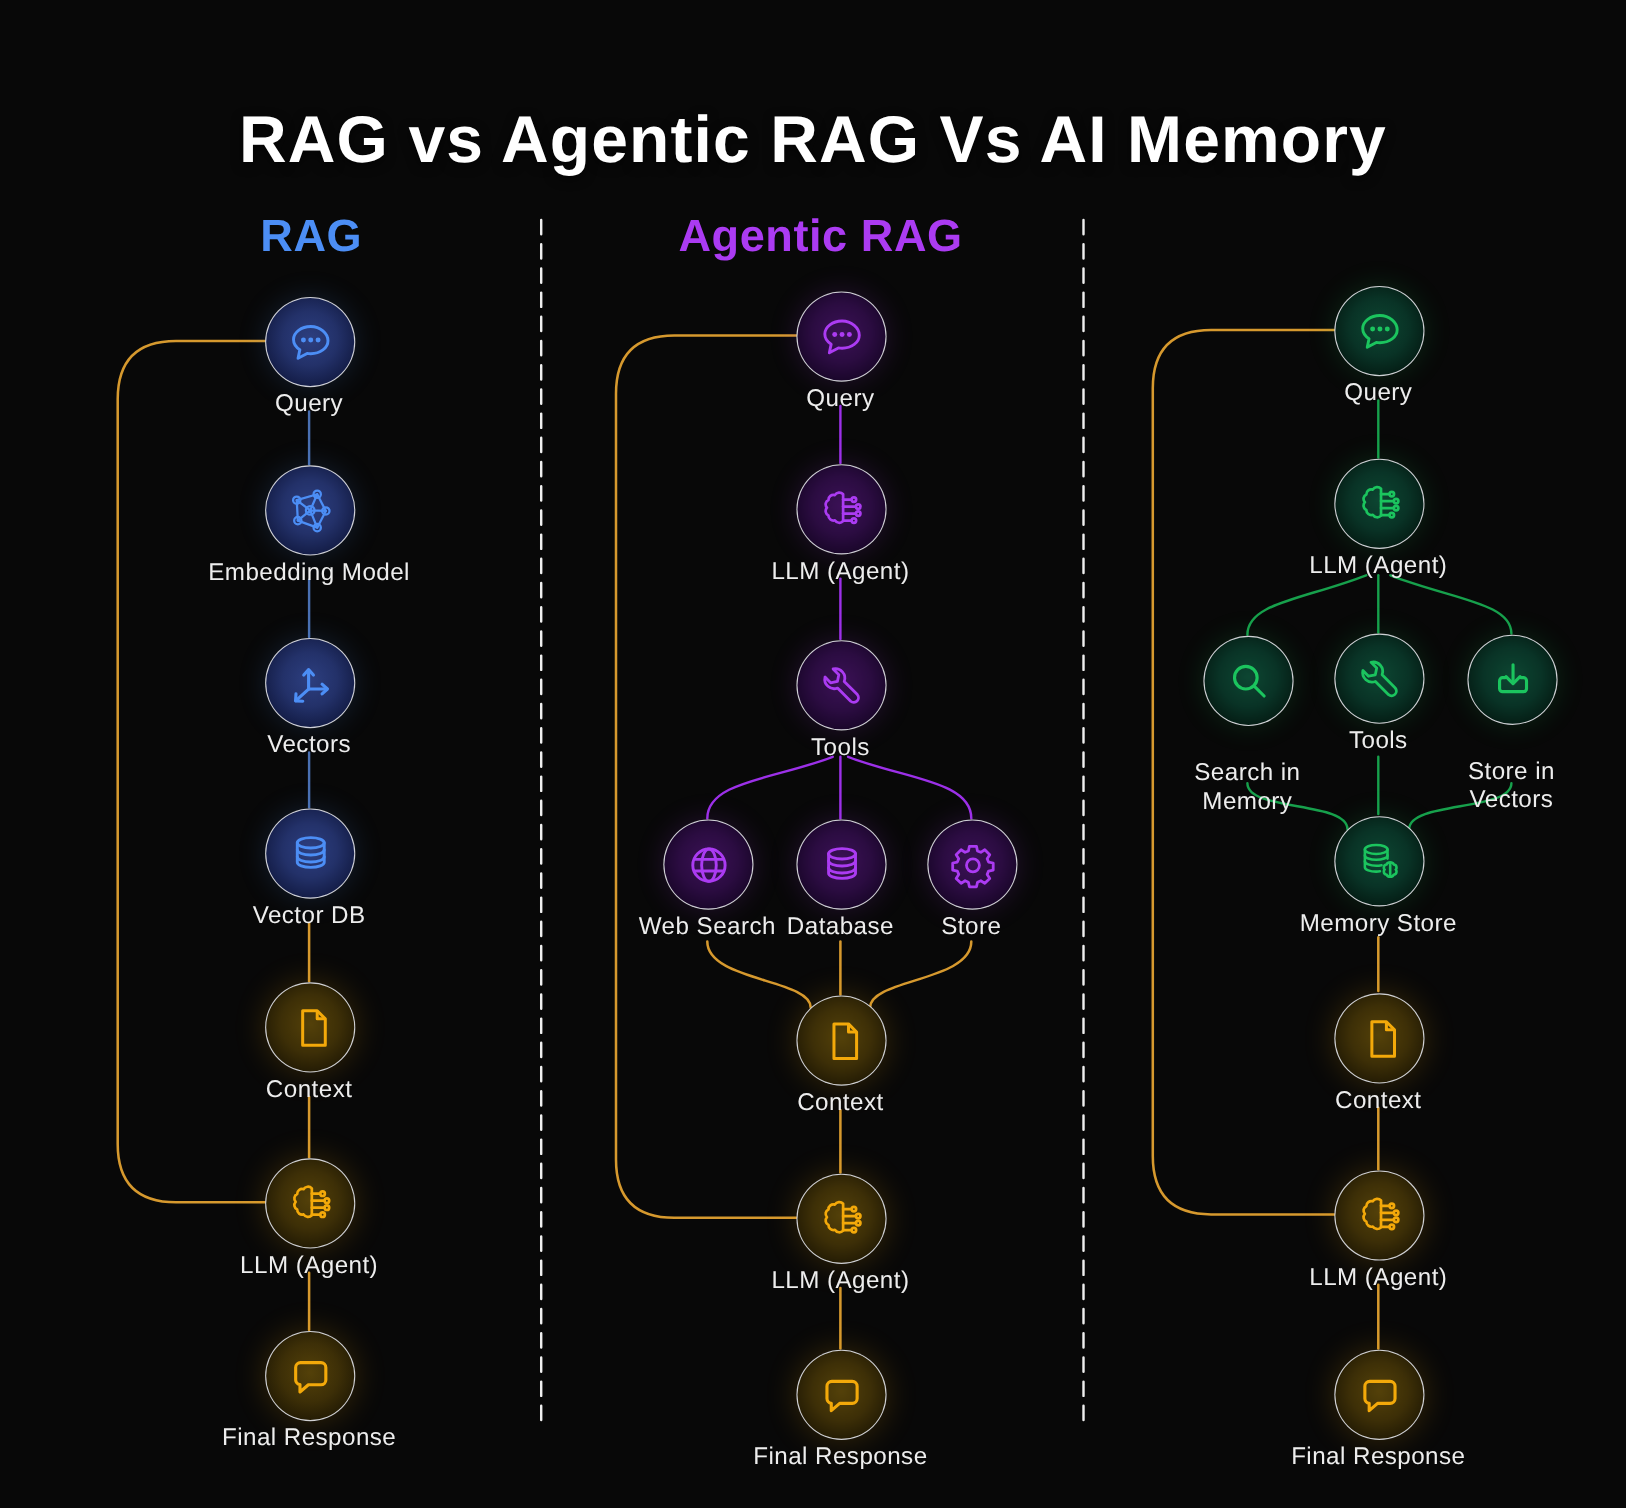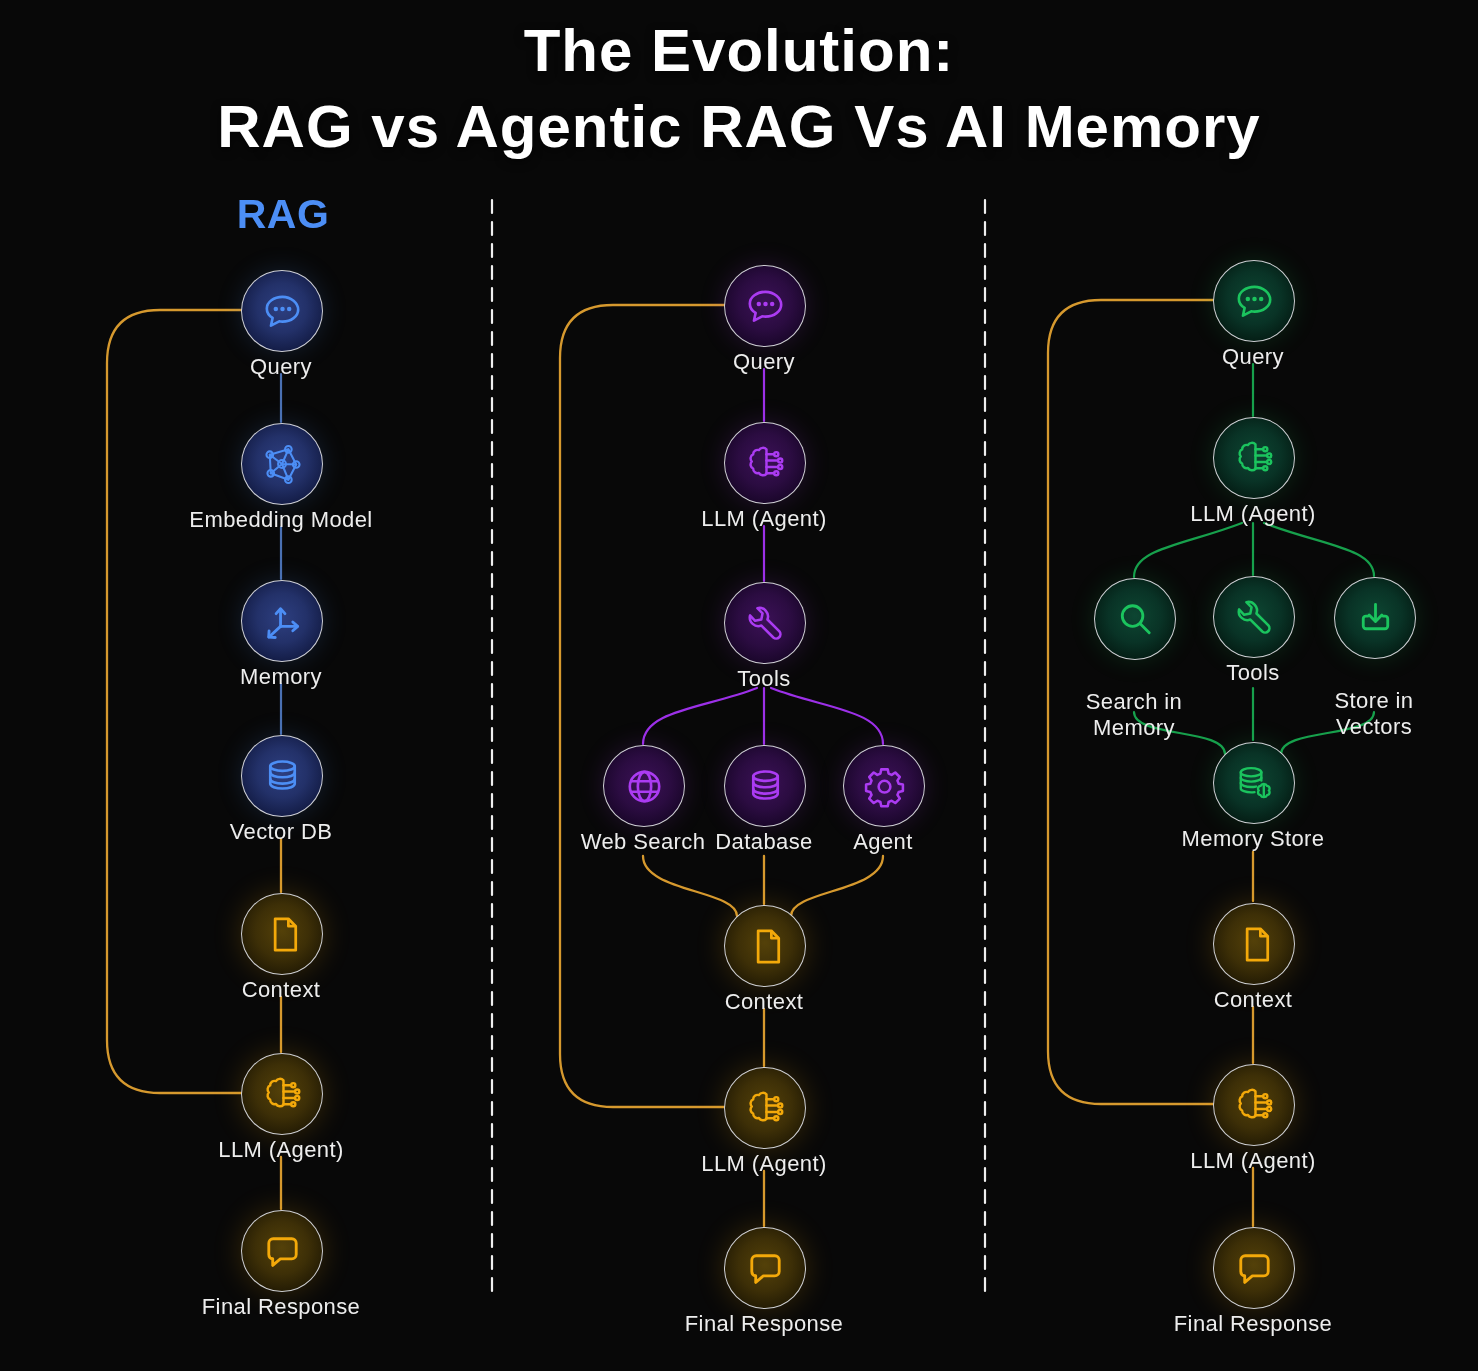--- a/index.html
+++ b/index.html
@@ -190,24 +190,24 @@
     <path class="wire-g" d="M1253 523V575"></path>
     <path class="wire-g" d="M1264 523C1321 545 1374 548 1374 576"></path>
     <path class="wire-g" d="M1134 712C1134 738 1225 728 1225 754"></path>
     <path class="wire-g" d="M1253 688V740"></path>
     <path class="wire-g" d="M1374 712C1374 738 1281 728 1281 754"></path>
     <path class="wire-o" d="M1253 852V901"></path>
     <path class="wire-o" d="M1253 1007V1063"></path>
     <path class="wire-o" d="M1253 1168V1226"></path>
   </svg>
 
-  <div class="title l1">The Evolution:</div>
   <div class="title l2">RAG vs Agentic RAG Vs AI Memory</div>
 
   <div class="col-header hdr-blue" style="left:283px;top:191px">RAG</div>
+  <div class="col-header hdr-purple" style="left:746px;top:191px">Agentic RAG</div>
 
   <div class="node theme-blue" style="left:281px;top:310px">
     <div class="circle">
         <svg class="icon">
           <use href="#i-chat-dots"></use>
         </svg>
       </div>
     <div class="label">Query</div>
   </div>
   <div class="node theme-blue" style="left:281px;top:463px">
@@ -217,21 +217,21 @@
         </svg>
       </div>
     <div class="label">Embedding Model</div>
   </div>
   <div class="node theme-blue" style="left:281px;top:620px">
     <div class="circle">
         <svg class="icon">
           <use href="#i-axes"></use>
         </svg>
       </div>
-    <div class="label">Memory</div>
+    <div class="label">Vectors</div>
   </div>
   <div class="node theme-blue" style="left:281px;top:775px">
     <div class="circle">
         <svg class="icon">
           <use href="#i-db"></use>
         </svg>
       </div>
     <div class="label">Vector DB</div>
   </div>
   <div class="node theme-amber" style="left:281px;top:933px">
@@ -298,21 +298,21 @@
         </svg>
       </div>
     <div class="label">Database</div>
   </div>
   <div class="node theme-purple" style="left:883px;top:785px">
     <div class="circle">
         <svg class="icon">
           <use href="#i-gear"></use>
         </svg>
       </div>
-    <div class="label">Agent</div>
+    <div class="label">Store</div>
   </div>
   <div class="node theme-amber" style="left:764px;top:945px">
     <div class="circle">
         <svg class="icon">
           <use href="#i-doc"></use>
         </svg>
       </div>
     <div class="label">Context</div>
   </div>
   <div class="node theme-amber" style="left:764px;top:1107px">

